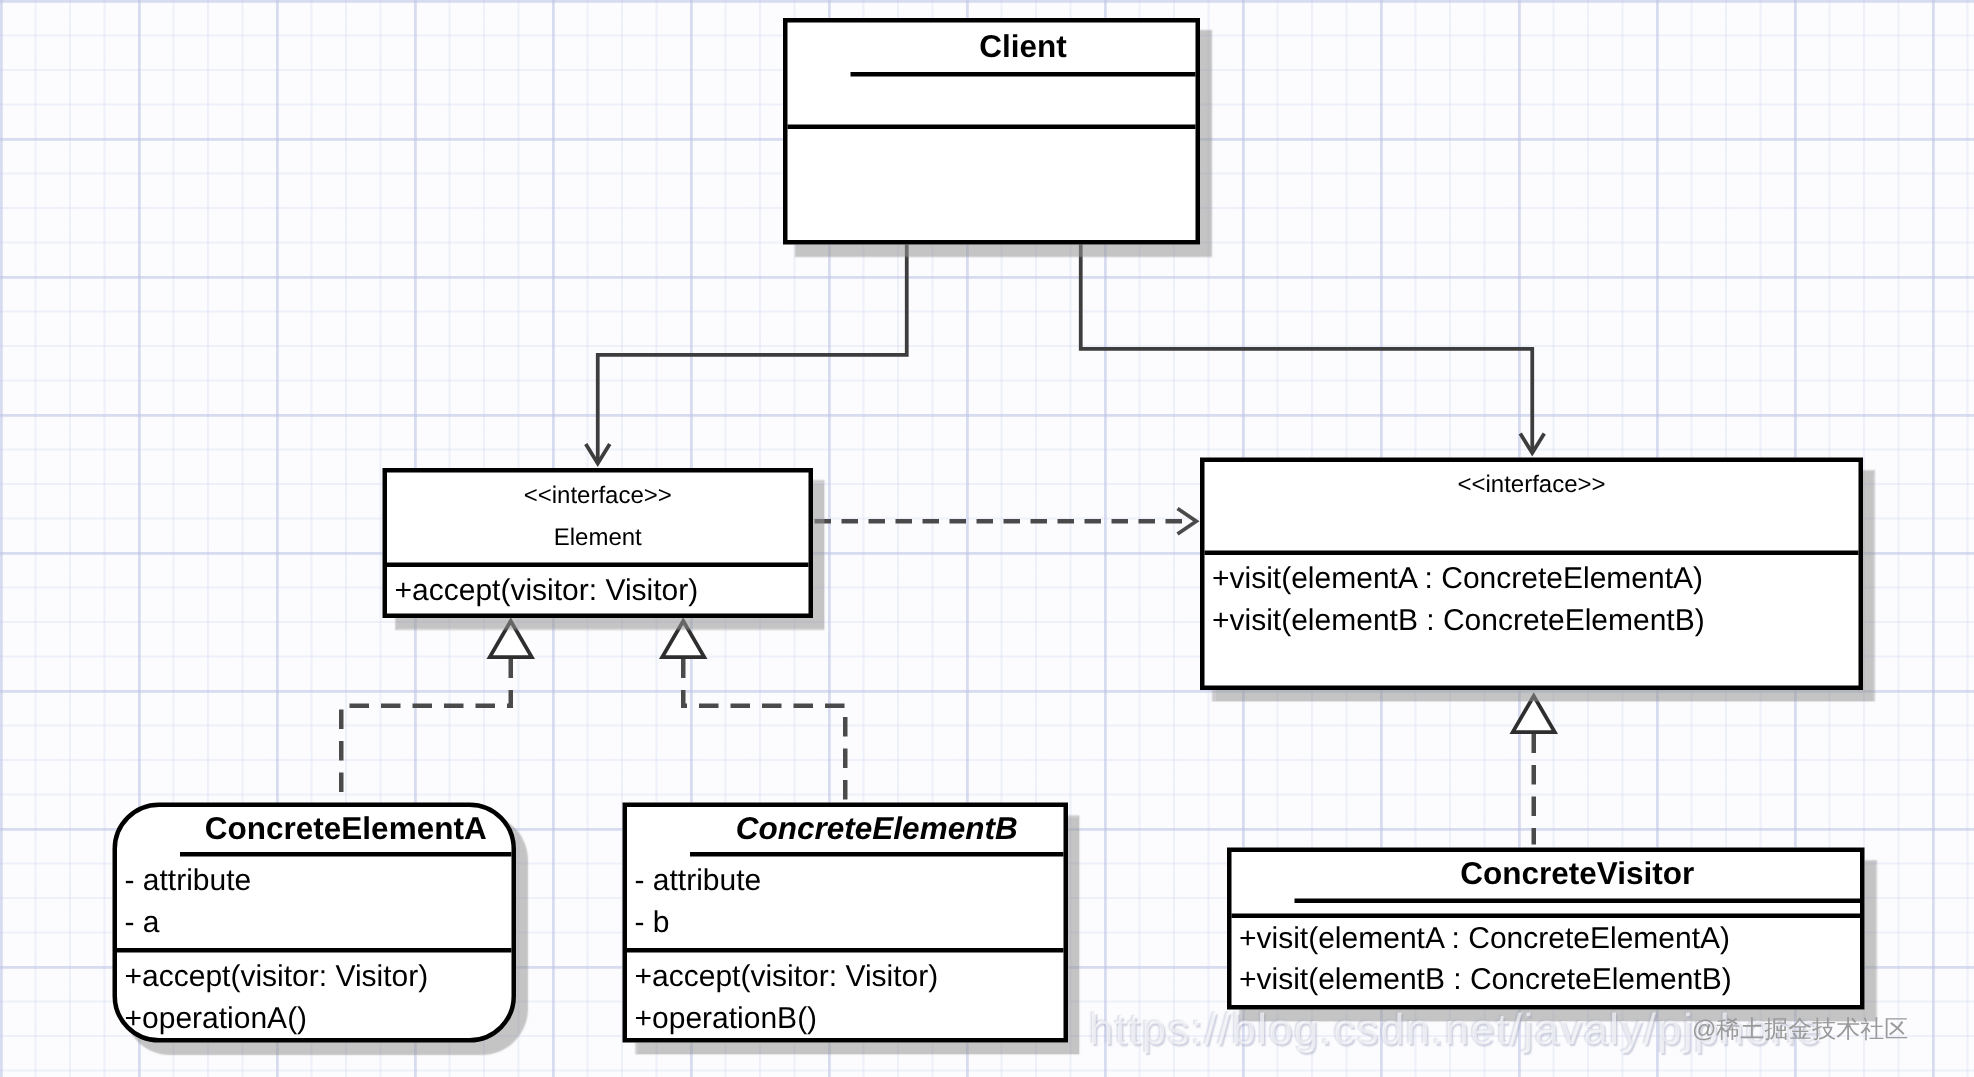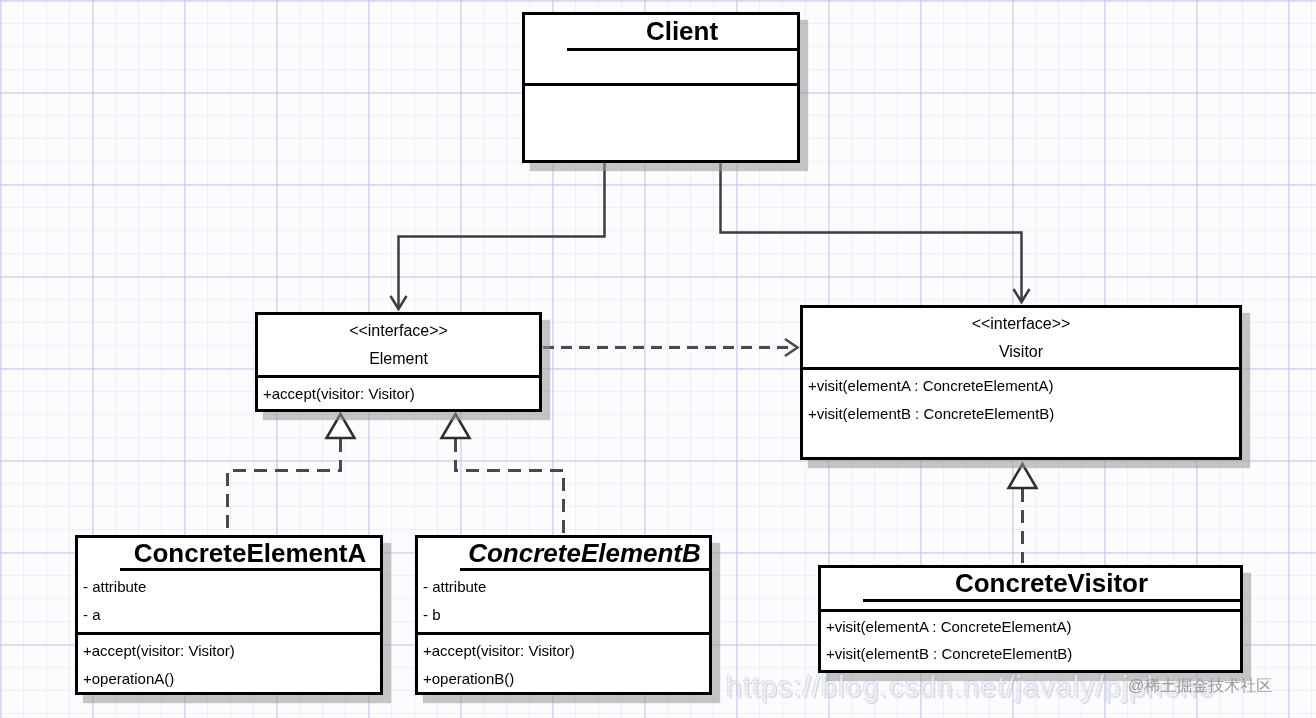--- a/index.html
+++ b/index.html
@@ -20,49 +20,49 @@
   }
   svg.connectors{position:absolute;left:0;top:0;z-index:1;pointer-events:none;}
   .uml-box{
     position:absolute;z-index:2;box-sizing:border-box;
     background:#ffffff;border:3px solid #000;
     box-shadow:8px 8px 1px rgba(150,150,150,0.55);
     display:flex;flex-direction:column;
   }
   .box-title{
     box-sizing:border-box;border-bottom:3px solid #000;
-    font-weight:bold;font-size:26px;line-height:30px;text-align:center;
+    font-weight:bold;font-size:21px;line-height:30px;text-align:center;
     overflow:hidden;flex:0 0 auto;margin-left:42px;
   }
   .box-header{
     box-sizing:border-box;border-bottom:3px solid #000;
     font-size:16px;line-height:28px;text-align:center;
     padding-top:2px;overflow:hidden;flex:0 0 auto;
   }
   .box-attrs,.box-ops{
-    box-sizing:border-box;font-size:15px;line-height:28px;
+    box-sizing:border-box;font-size:20px;line-height:28px;
     padding:2px 5px;overflow:hidden;
   }
   .box-attrs{border-bottom:3px solid #000;flex:0 0 auto;}
   .box-empty{box-sizing:border-box;border-bottom:3px solid #000;flex:0 0 auto;}
   .box-ops{flex:1 1 auto;}
   .member{white-space:nowrap;}
 
   
   #box-client{left:522px;top:12px;width:278px;height:151px;}
   #box-client .box-title{height:36px;line-height:33px;}
   #box-client .box-attrs{height:35px;}
 
   #box-element{left:255px;top:312px;width:287px;height:100px;}
   #box-element .box-header{height:63px;}
 
   #box-visitor{left:800px;top:305px;width:442px;height:155px;}
   #box-visitor .box-header{height:62px;}
 
-  #box-cea{left:75px;top:535px;width:308px;height:160px;}
+  #box-cea{left:75px;top:535px;width:269px;height:160px;border-radius:31px;}
   #box-cea .box-title{height:33px;}
   #box-cea .box-attrs{height:64px;}
 
   #box-ceb{left:415px;top:535px;width:297px;height:160px;}
   #box-ceb .box-title{height:33px;font-style:italic;}
   #box-ceb .box-attrs{height:64px;}
 
   #box-cv{left:818px;top:565px;width:425px;height:108px;}
   #box-cv .box-title{height:34px;}
   #box-cv .box-empty{height:10px;}
@@ -123,21 +123,20 @@
       <div>Element</div>
     </div>
     <div class="box-ops">
       <div class="member">+accept(visitor: Visitor)</div>
     </div>
   </div>
 
   <div class="uml-box" id="box-visitor">
     <div class="box-header">
       <div>&lt;&lt;interface&gt;&gt;</div>
-      <div>Visitor</div>
     </div>
     <div class="box-ops">
       <div class="member">+visit(elementA : ConcreteElementA)</div>
       <div class="member">+visit(elementB : ConcreteElementB)</div>
     </div>
   </div>
 
   <div class="uml-box" id="box-cea">
     <div class="box-title">ConcreteElementA</div>
     <div class="box-attrs">

